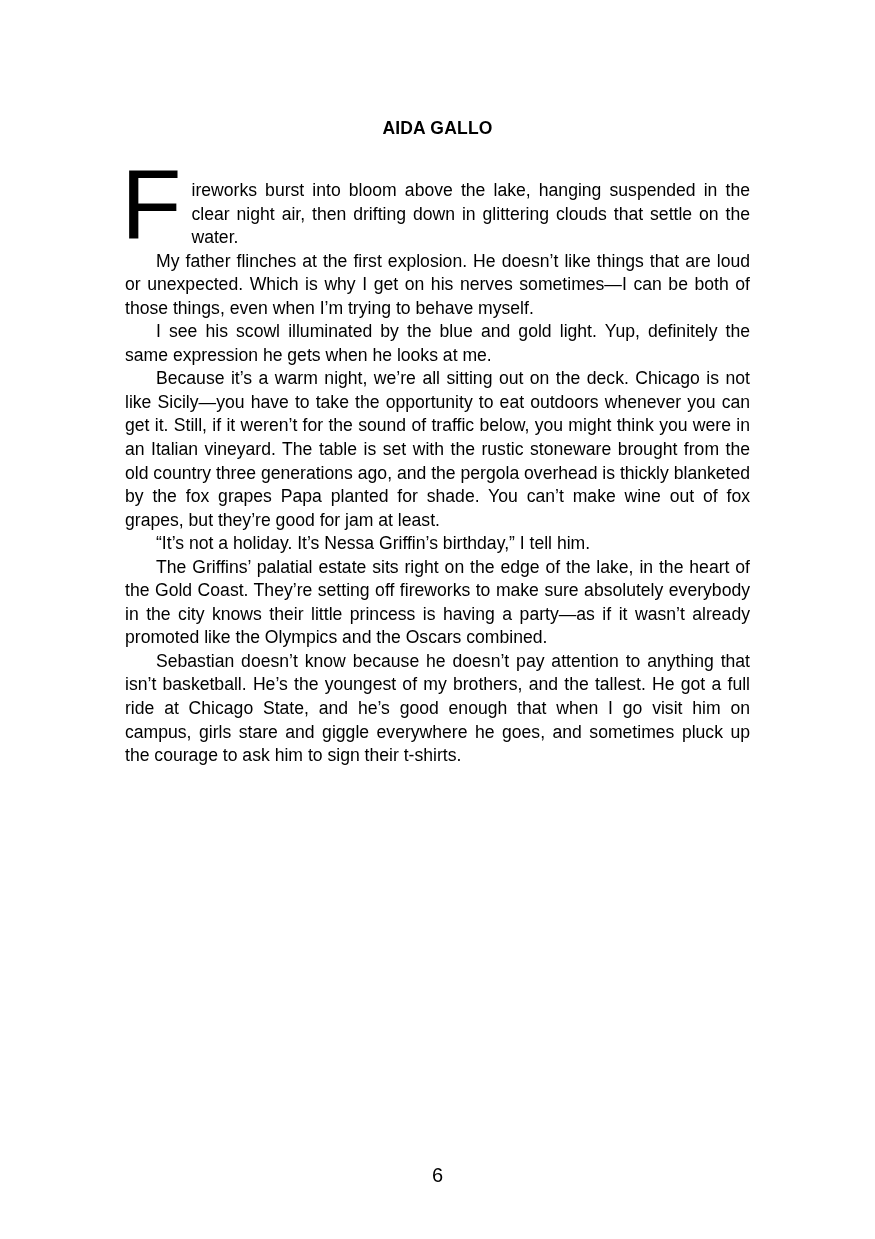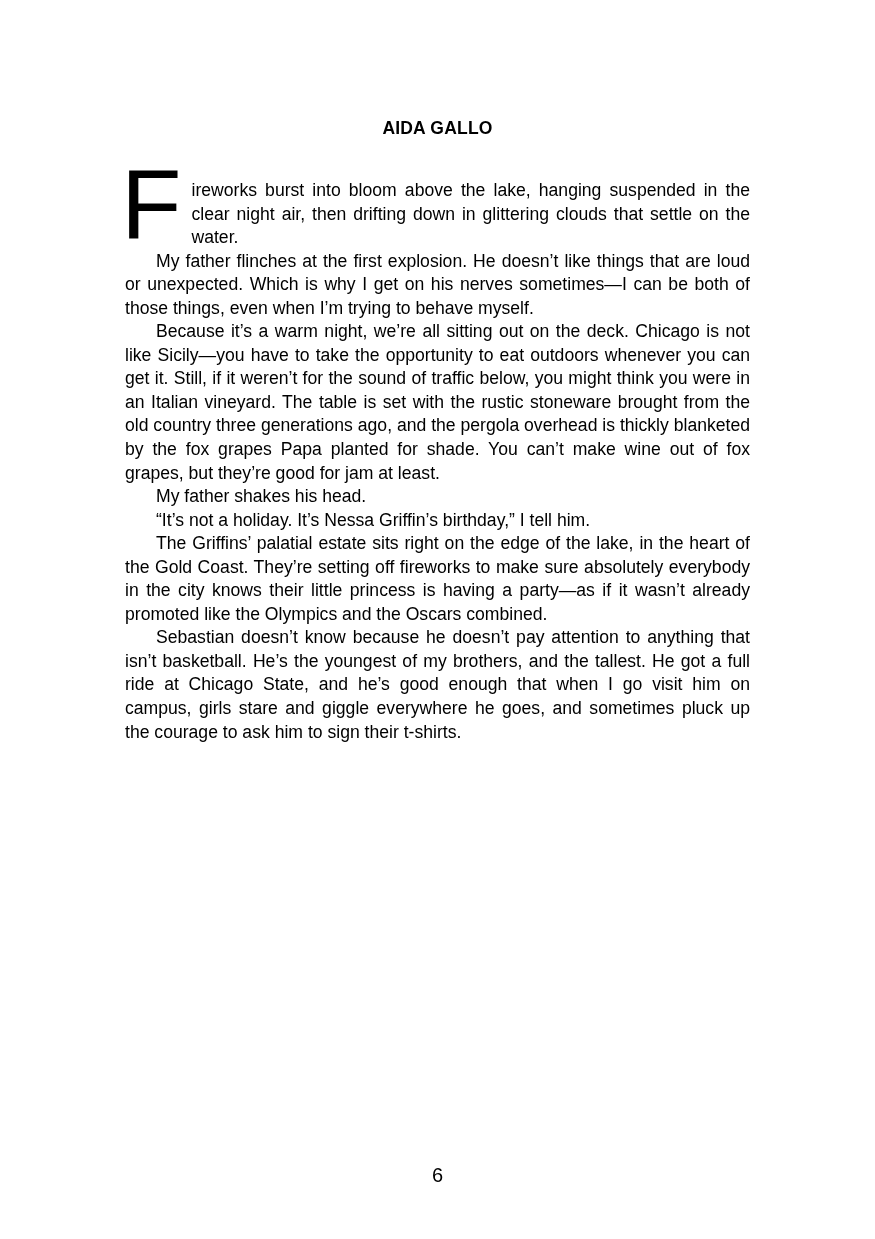--- a/index.html
+++ b/index.html
@@ -78,22 +78,22 @@
 </head>
 <body>
 
 <div class="page">
 
   <div class="running-head">AIDA GALLO</div>
 
   <div class="body-text">
     <p class="first"><span class="drop-cap">F</span><span class="first-text">ireworks burst into bloom above the lake, hanging suspended in the clear night air, then drifting down in glittering clouds that settle on the water.</span></p>
     <p>My father flinches at the first explosion. He doesn’t like things that are loud or unexpected. Which is why I get on his nerves sometimes—I can be both of those things, even when I’m trying to behave myself.</p>
+    <p>I see his scowl illuminated by the blue and gold light. Yup, definitely the same expression he gets when he looks at me.</p>
     <p>Because it’s a warm night, we’re all sitting out on the deck. Chicago is not like Sicily—you have to take the opportunity to eat outdoors whenever you can get it. Still, if it weren’t for the sound of traffic below, you might think you were in an Italian vineyard. The table is set with the rustic stoneware brought from the old country three generations ago, and the pergola overhead is thickly blanketed by the fox grapes Papa planted for shade. You can’t make wine out of fox grapes, but they’re good for jam at least.</p>
-    <p>My father shakes his head.</p>
     <p>“It’s not a holiday. It’s Nessa Griffin’s birthday,” I tell him.</p>
     <p>The Griffins’ palatial estate sits right on the edge of the lake, in the heart of the Gold Coast. They’re setting off fireworks to make sure absolutely everybody in the city knows their little princess is having a party—as if it wasn’t already promoted like the Olympics and the Oscars combined.</p>
     <p>Sebastian doesn’t know because he doesn’t pay attention to anything that isn’t basketball. He’s the youngest of my brothers, and the tallest. He got a full ride at Chicago State, and he’s good enough that when I go visit him on campus, girls stare and giggle everywhere he goes, and sometimes pluck up the courage to ask him to sign their t-shirts.</p>
   </div>
 
   <div class="page-number">6</div>
 
 </div>
 
 </body></html>

